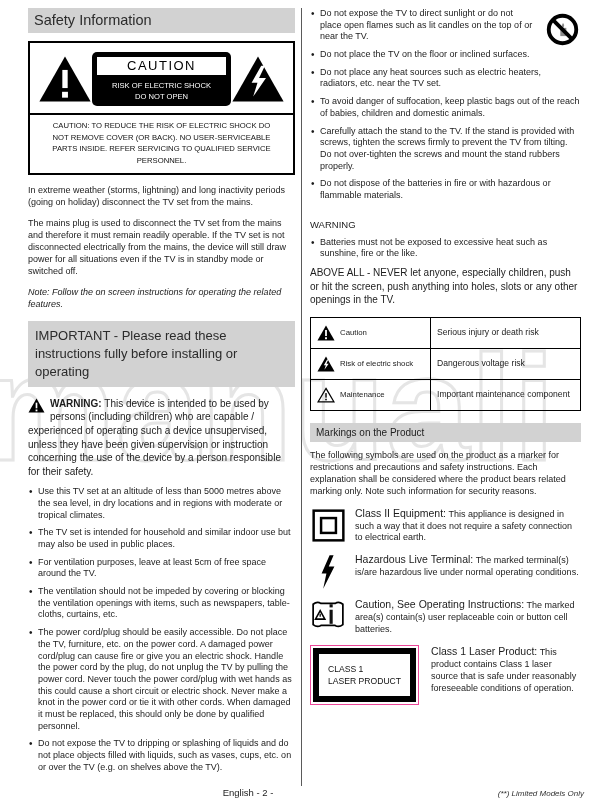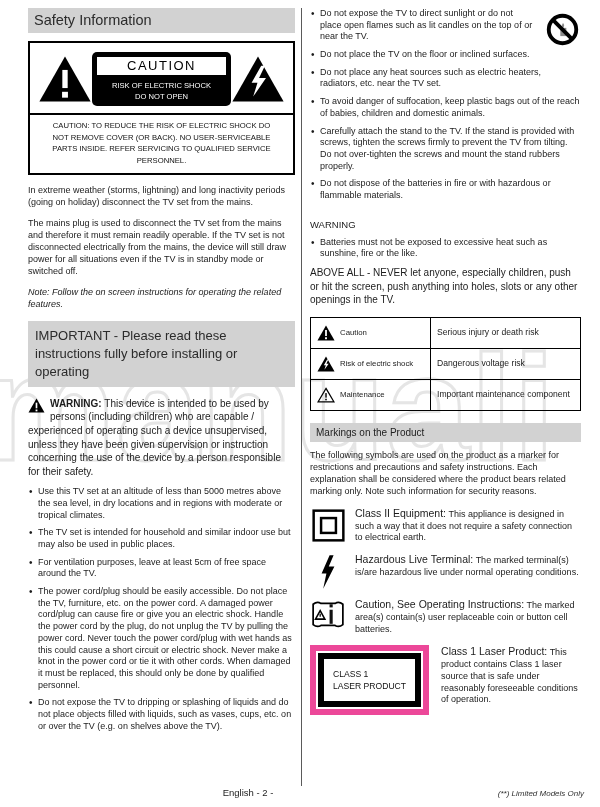--- a/index.html
+++ b/index.html
@@ -56,21 +56,21 @@
   .sym-wrap svg { width:18px; height:16px; flex:0 0 auto; }
   .sym-label { font-size:7.8px; color:#222; }
   .sym-desc { font-size:8.6px; line-height:1.3; color:#222; }
 
   .marking-item { display:flex; gap:9px; margin:0 0 9px; }
   .marking-icon { flex:0 0 36px; display:flex; justify-content:center; align-items:flex-start; padding-top:2px; }
   .marking-text { font-size:9px; line-height:1.32; }
   .m-title { font-size:10.5px; }
 
   .laser-row { display:flex; gap:12px; margin-top:4px; }
-  .laser-outer { border:6px solid #ec4899; padding:2px; flex:0 0 auto; align-self:flex-start; }
+  .laser-outer { border:1px solid #ec4899; padding:2px; flex:0 0 auto; align-self:flex-start; }
   .laser-inner { border:6px solid #000; background:#fff; padding:9px 9px; font-size:8.6px; line-height:1.4; min-width:86px; color:#111; }
   .laser-text { font-size:9px; line-height:1.32; flex:1; }
 
   .footer-center { position:absolute; left:0; top:787px; width:496px; text-align:center; font-size:9.5px; z-index:2; }
   .footer-right { position:absolute; right:16px; top:789px; font-size:8px; font-style:italic; color:#333; z-index:2; }
 </style>
 </head>
 <body>
 
 <div class="page">
@@ -118,20 +118,21 @@
         <rect x="44.5" y="69" width="11" height="11" fill="#fff"></rect>
       </svg>
       <b>WARNING:</b>
       <span>This device is intended to be used by persons (including children) who are capable / experienced of operating such a device unsupervised, unless they have been given supervision or instruction concerning the use of the device by a person responsible for their safety.</span>
     </div>
 
     <ul class="blist">
       <li>Use this TV set at an altitude of less than 5000 metres above the sea level, in dry locations and in regions with moderate or tropical climates.</li>
       <li>The TV set is intended for household and similar indoor use but may also be used in public places.</li>
       <li>For ventilation purposes, leave at least 5cm of free space around the TV.</li>
+      <li>The ventilation should not be impeded by covering or blocking the ventilation openings with items, such as newspapers, table-cloths, curtains, etc.</li>
       <li>The power cord/plug should be easily accessible. Do not place the TV, furniture, etc. on the power cord. A damaged power cord/plug can cause fire or give you an electric shock. Handle the power cord by the plug, do not unplug the TV by pulling the power cord. Never touch the power cord/plug with wet hands as this could cause a short circuit or electric shock. Never make a knot in the power cord or tie it with other cords. When damaged it must be replaced, this should only be done by qualified personnel.</li>
       <li>Do not expose the TV to dripping or splashing of liquids and do not place objects filled with liquids, such as vases, cups, etc. on or over the TV (e.g. on shelves above the TV).</li>
     </ul>
   </div>
 
   <div class="col-right">
 
     <svg class="no-candle" viewBox="0 0 60 60">
       <rect x="26" y="27" width="11" height="15" fill="#8a8a8a"></rect>
       <path d="M31 18 q4 5 0 9 q-4 -4 0 -9 Z" fill="#8a8a8a"></path>

